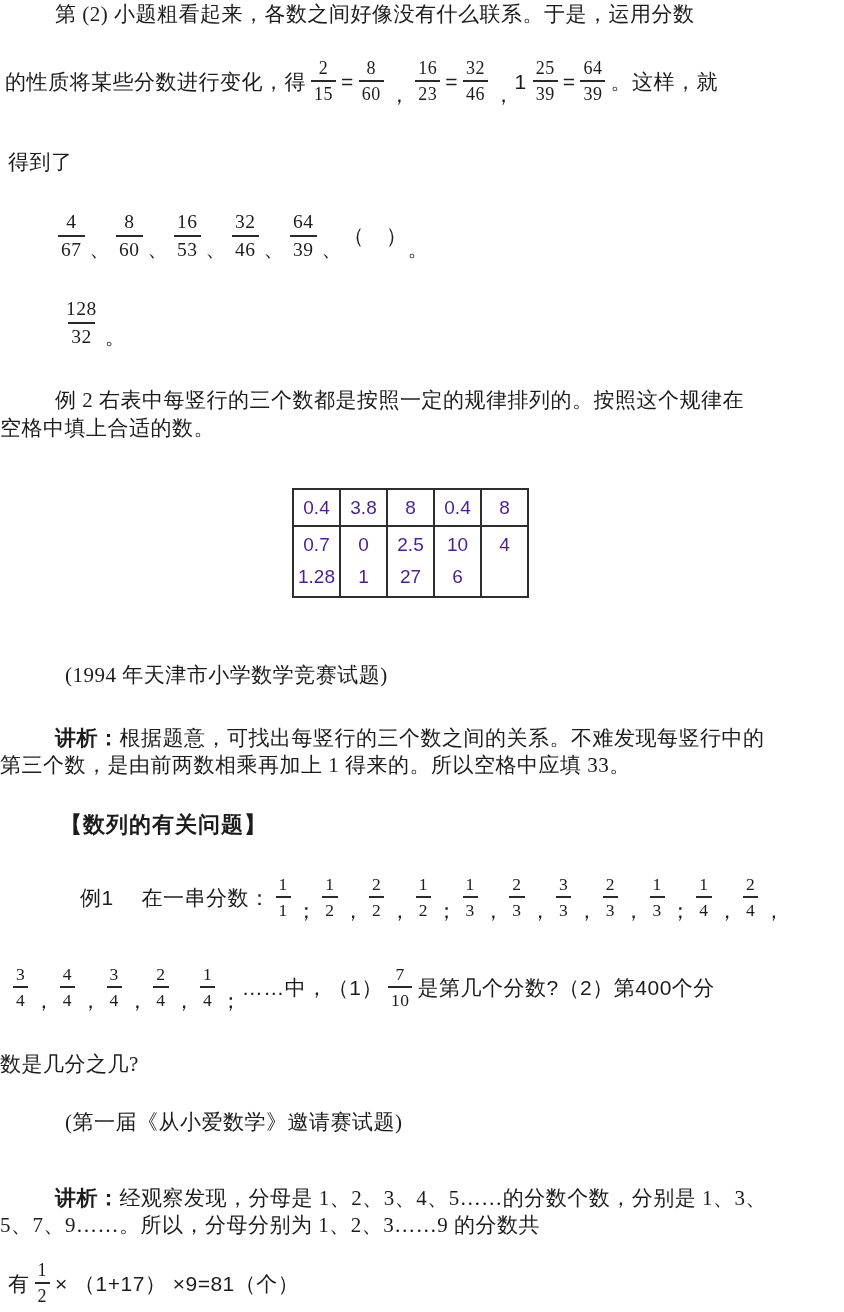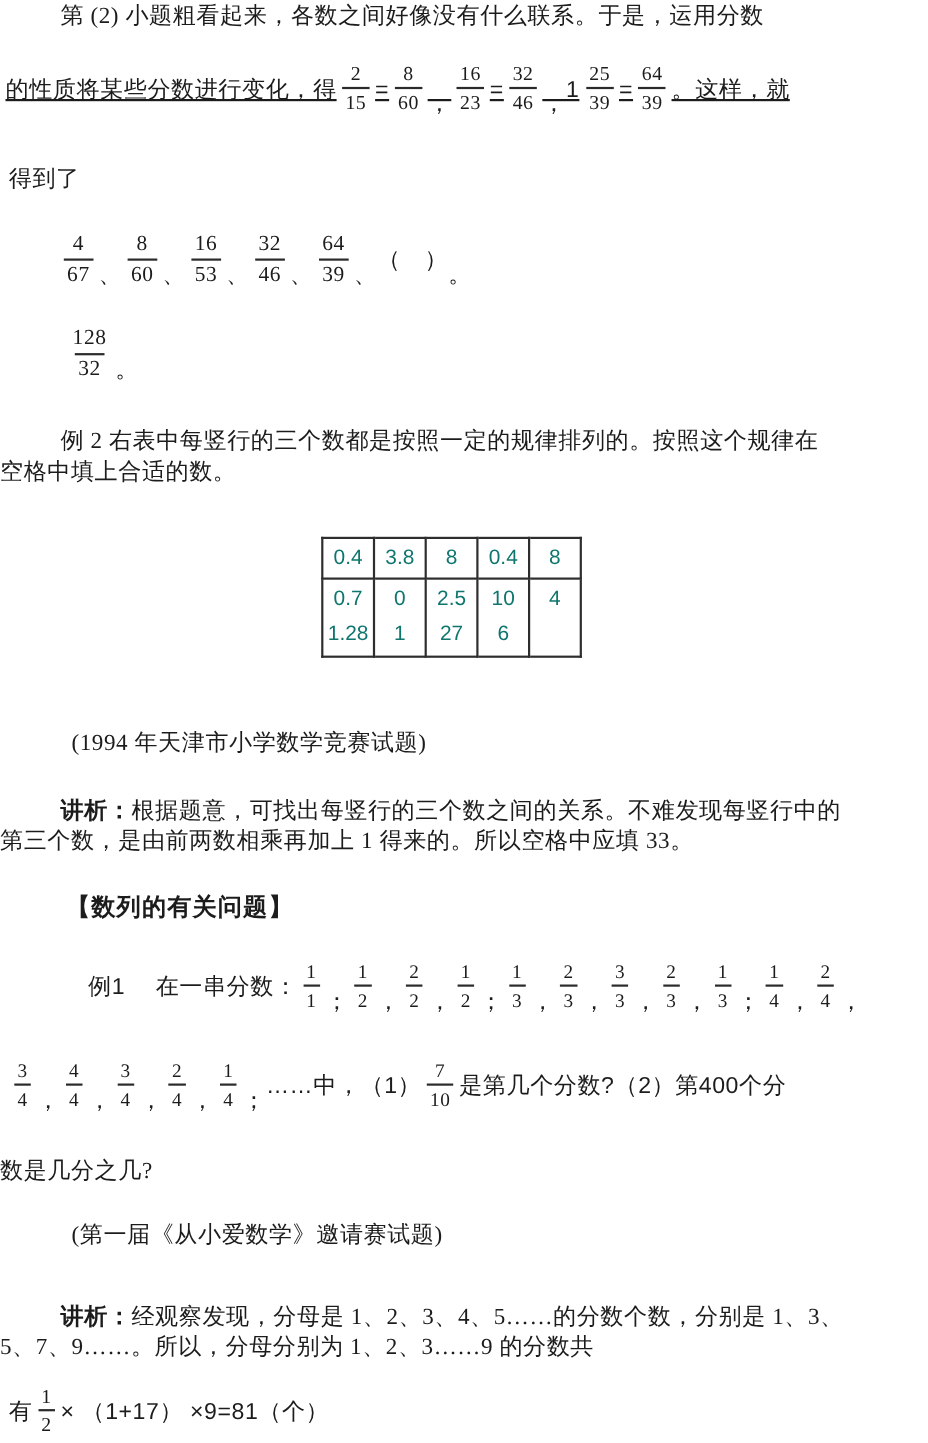--- a/index.html
+++ b/index.html
@@ -16,27 +16,27 @@
   .frac{display:inline-flex;flex-direction:column;align-items:center;vertical-align:middle;
         line-height:1.05;margin:0 5px;position:relative;top:-2px;
         font-family:"Liberation Serif","DejaVu Serif",serif;}
   .frac .num{padding:0 3px 3px;}
   .frac .den{border-top:2px solid #2a2a2a;padding:3px 3px 0;}
   .fr17 .frac{font-size:17.5px;}
   .fr18 .frac{font-size:18px;}
   .fr19 .frac{font-size:19.5px;}
   .bold-label{font-weight:bold;}
   #p-intro{top:6;left:0;width:844px;}
-  #l-transform{top:50px;left:5px;text-decoration:underline;}
+  #l-transform{top:50px;left:5px;}
   #l-dedaole{top:148px;left:8px;}
   #l-seq{top:204px;left:53px;}
   #l-answer{top:292px;left:58px;}
   #p-ex2{top:386px;left:0;width:844px;}
   #num-table{position:absolute;top:488px;left:292px;border-collapse:collapse;
-             font-family:"Liberation Sans","DejaVu Sans",sans-serif;font-size:19px;color:#0f766e;}
+             font-family:"Liberation Sans","DejaVu Sans",sans-serif;font-size:19px;color:#4c1d95;}
   #num-table td{border:2px solid #2e2e2e;text-align:center;padding:0;width:45px;}
   #num-table tr:first-child td{height:35px;}
   #num-table td.mcell{height:69px;vertical-align:top;}
   #num-table .c2{height:35px;line-height:36px;}
   #num-table .c3{height:33px;line-height:30px;}
   #l-source1{top:661px;left:65px;}
   #p-jx1{top:724px;left:0;width:786px;line-height:27px;}
   #l-section{position:absolute;top:810px;left:60px;font-size:22px;font-weight:bold;letter-spacing:1px;}
   #l-ex1{top:866px;left:80px;}
   #l-ex1b{top:956px;left:8px;}

